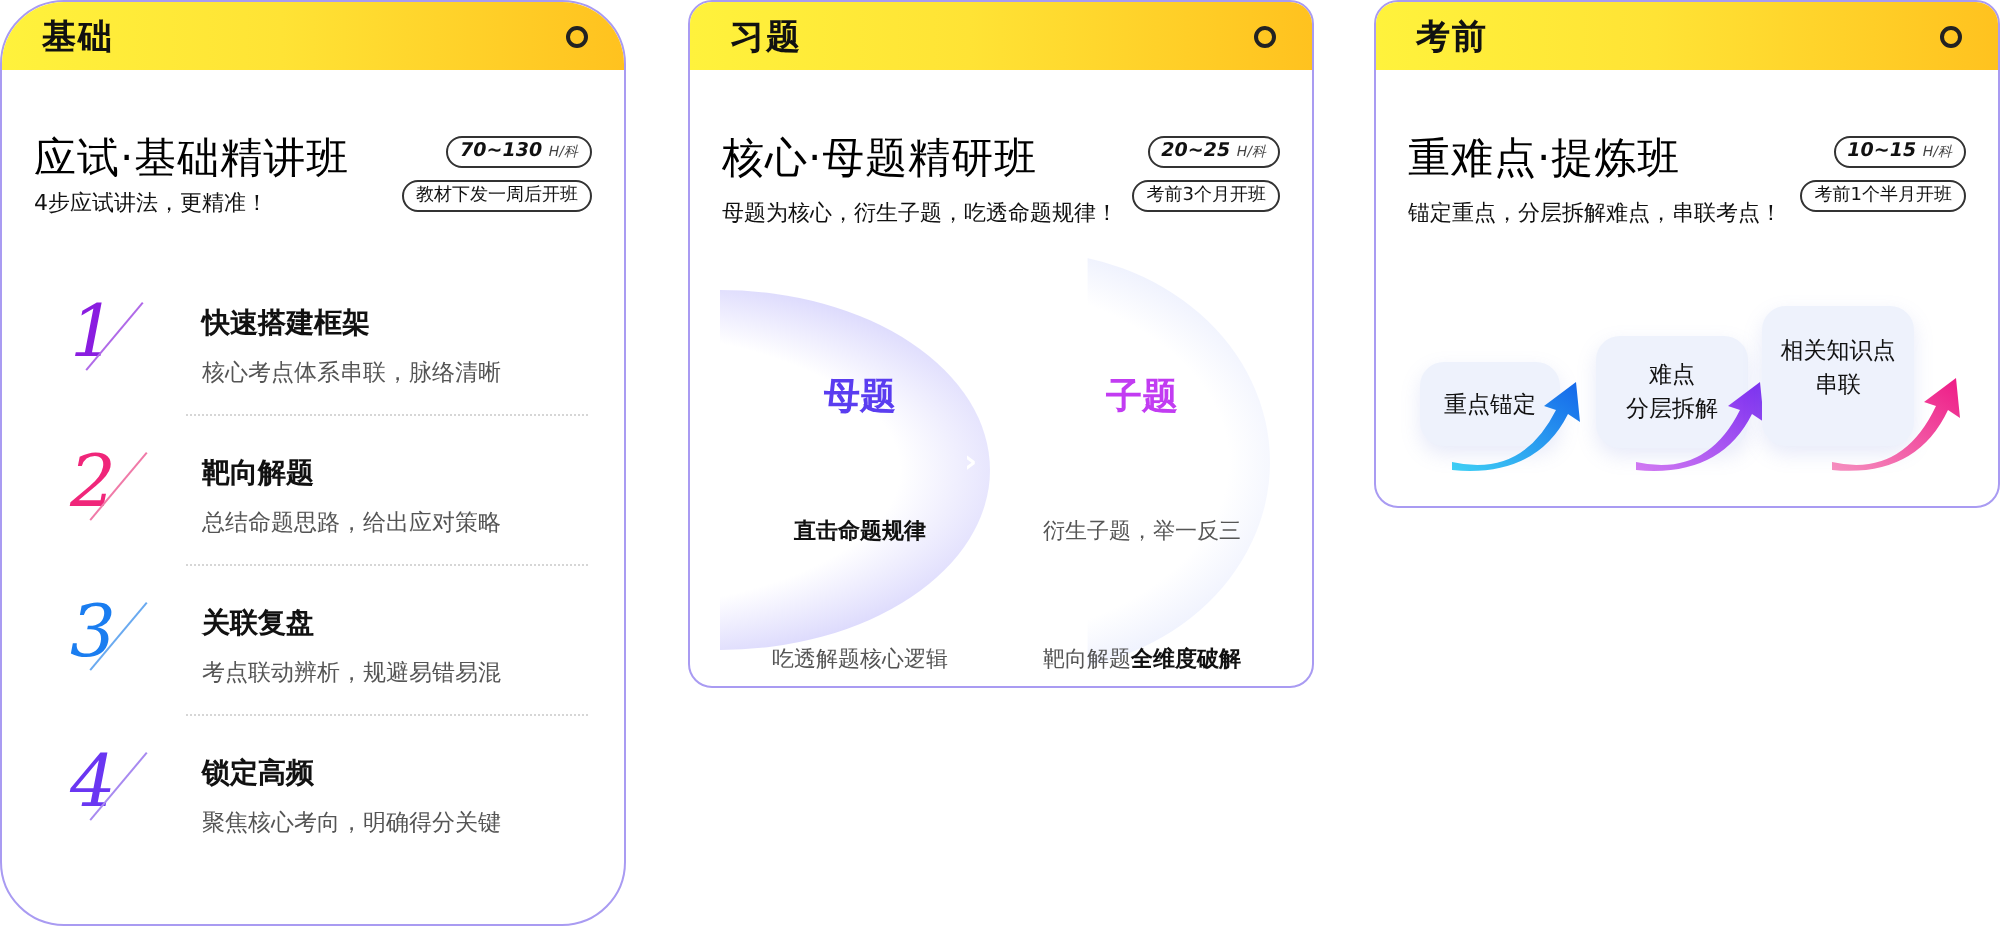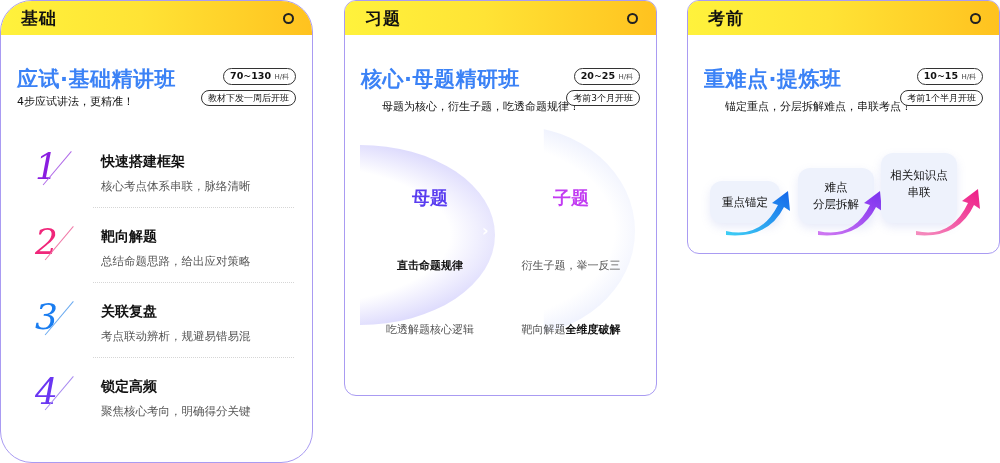--- a/index.html
+++ b/index.html
@@ -7,47 +7,47 @@
   body { font-family: "DejaVu Sans", "Liberation Sans", sans-serif; color: #111; position: relative; }
 
   .card {
     position: absolute; top: 0;
     border: 1px solid #a99bf2;
     border-radius: 12px;
     background: #fff;
     overflow: hidden;
   }
   .card-1 { left: 0; width: 313px; height: 463px; border-radius: 32px; }
-  .card-2 { left: 344px; width: 313px; height: 396px; }
+  .card-2 { left: 344px; width: 313px; height: 344px; }
   .card-3 { left: 687px; width: 313px; height: 254px; }
 
   .card-header {
     height: 34px;
     background: linear-gradient(90deg, #fff23c 0%, #ffe335 45%, #ffc21f 100%);
     display: flex; align-items: center; justify-content: space-between;
     padding: 0 18px 0 20px;
   }
   .card-header .htitle { font-size: 17px; font-weight: bold; color: #111; letter-spacing: 1px; }
   .circle-icon {
     width: 11px; height: 11px; border-radius: 50%;
     border: 2px solid #222; display: inline-block;
   }
 
   .course-head { position: relative; height: 80px; padding: 0 16px; }
-  .course-title { position: absolute; left: 16px; top: 30px; font-size: 21px; font-weight: 700; color: #3b82f6; letter-spacing: 0.5px; }
+  .course-title { position: absolute; left: 16px; top: 30px; font-size: 21px; font-weight: 400; color: #000000; letter-spacing: 0.5px; }
   .course-sub { position: absolute; left: 16px; top: 59px; font-size: 11px; color: #111; }
-  .card-2 .course-sub, .card-3 .course-sub { top: 64px; margin-left: 21px; }
+  .card-2 .course-sub, .card-3 .course-sub { top: 64px; }
 
   .pill {
     position: absolute; right: 16px;
     border: 1px solid #333; border-radius: 10px;
     font-size: 9px; padding: 1px 6px; line-height: 12px;
     background: #fff; color: #111; white-space: nowrap;
   }
-  .pill.hours { top: 33px; font-weight: bold; font-size: 9.5px; }
+  .pill.hours { top: 33px; font-weight: bold; font-size: 9.5px; font-style: italic; }
   .pill.hours .unit { font-weight: normal; font-size: 7px; color: #444; }
   .pill.start { top: 55px; }
 
   
   .steps { position: absolute; left: 0; top: 140px; width: 313px; }
   .step { position: relative; height: 75px; }
   .step .num {
     position: absolute; left: 34px; top: 6px; width: 40px; height: 40px;
     font-size: 36px; font-style: italic; font-family: "DejaVu Serif", serif;
     line-height: 40px;

